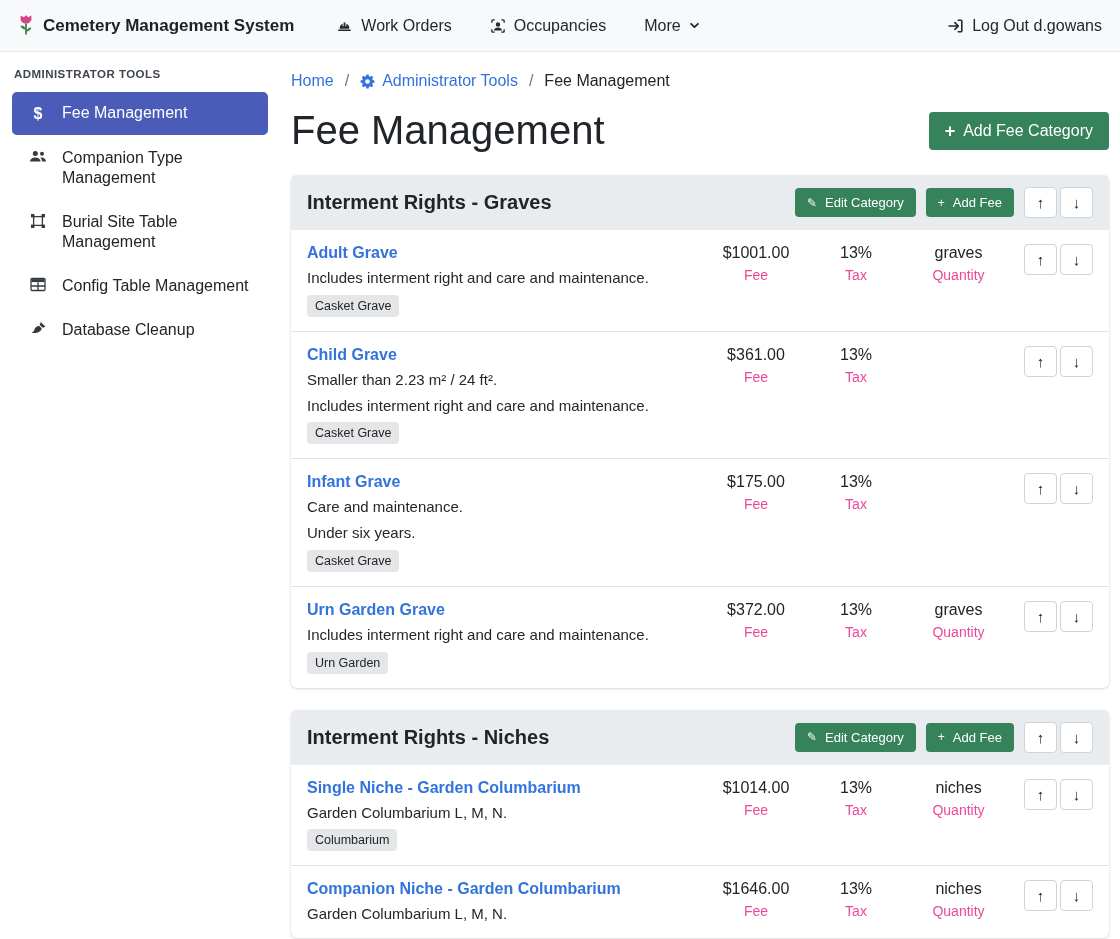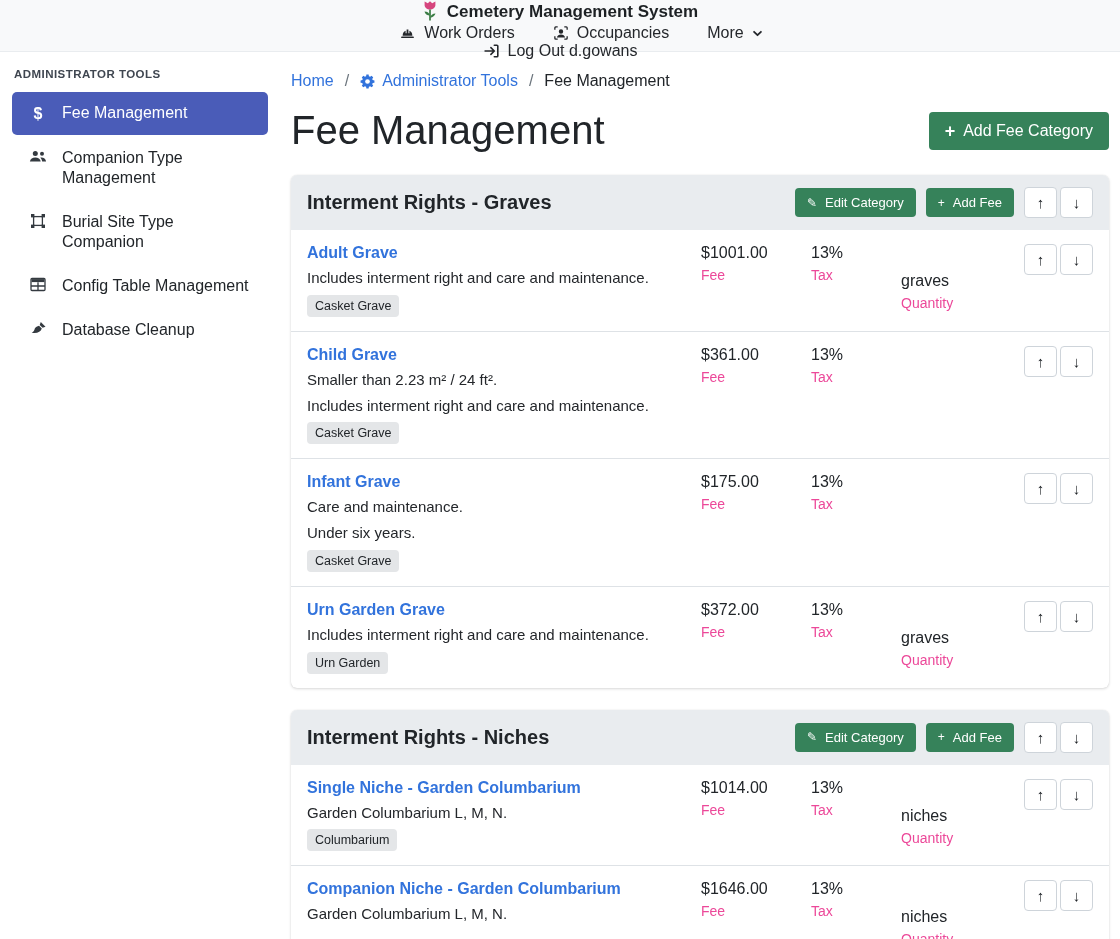--- a/index.html
+++ b/index.html
@@ -3,21 +3,21 @@
 <meta charset="utf-8">
 <style>
   * { margin:0; padding:0; box-sizing:border-box; }
   html,body { width:1120px; height:939px; overflow:hidden; background:#fff;
     font-family:"Liberation Sans","DejaVu Sans",sans-serif; color:#212529; font-size:16px; }
   a { text-decoration:none; color:inherit; cursor:pointer; }
   button { font-family:inherit; cursor:pointer; }
 
   
   .navbar { height:52px; background:#f8f9fa; border-bottom:1px solid #e9ecef;
-    display:flex; align-items:center; padding:0 18px;flex-direction:column; }
+    display:flex; align-items:center; padding:0 18px; }
   .brand { display:flex; align-items:center; gap:9px; }
   .brand-text { font-weight:700; font-size:17px; color:#1d2124; }
   .nav-links { display:flex; align-items:center; gap:38px; margin-left:42px; }
   .nav-link { display:flex; align-items:center; gap:8px; color:#24272b; }
   .nav-link .nicon { display:inline-flex; color:#24272b; }
   .spacer { flex:1; }
 
   
   .layout { display:flex; height:887px; }
   .sidebar { width:280px; flex:none; padding:16px 12px 0; background:#fff; }
@@ -64,24 +64,24 @@
   .fee-row:last-child { border-bottom:none; }
   .fee-info { flex:1; padding-right:12px; }
   .fee-info > * { margin-bottom:7px; display:block; }
   .fee-info > *:last-child { margin-bottom:0; }
   .fee-name { color:#3273dc; font-weight:700; font-size:16px; }
   .desc { font-size:15px; color:#24272b; line-height:1.25; }
   .desc:empty { display:none; }
   .badge-wrap { margin-top:2px; }
   .badge { display:inline-block; background:#e4e6e8; color:#212529; font-size:12.5px;
     padding:4px 8px; border-radius:4px; }
-  .col { flex:none; }
+  .col { flex:none; text-align:center; }
   .col-fee { width:110px; }
   .col-tax { width:90px; }
-  .col-qty { width:115px;margin-top:28px; }
+  .col-qty { width:115px; }
   .col .val { font-size:16px; color:#212529; }
   .col .lbl { font-size:14px; color:#ec4899; margin-top:5px; }
   .row-arrows { margin-left:8px; }
 </style>
 </head>
 <body>
 
 <header class="navbar">
   <a class="brand">
     <span style="display:inline-flex;">
@@ -157,21 +157,21 @@
           <svg width="16" height="16" viewBox="0 0 16 16">
               <rect x="3.6" y="3.6" width="8.8" height="8.8" fill="none" stroke="currentColor" stroke-width="1.3"></rect>
               <g fill="currentColor">
                 <rect x="1" y="1" width="3.4" height="3.4"></rect>
                 <rect x="11.6" y="1" width="3.4" height="3.4"></rect>
                 <rect x="1" y="11.6" width="3.4" height="3.4"></rect>
                 <rect x="11.6" y="11.6" width="3.4" height="3.4"></rect>
               </g>
             </svg>
         </span>
-        <span>Burial Site Type Companion</span>
+        <span>Burial Site Table Management</span>
       </a>
       <a class="side-item">
         <span class="sicon">
           <svg width="16" height="15" viewBox="0 0 16 15">
               <rect x="1" y="1.5" width="14" height="12" rx="1" fill="none" stroke="currentColor" stroke-width="1.3"></rect>
               <path d="M1.6 2.1h12.8v3H1.6z" fill="currentColor"></path>
               <path d="M1 9h14M8 5.2v8.3" stroke="currentColor" stroke-width="1.3" fill="none"></path>
             </svg>
         </span>
         <span>Config Table Management</span>

